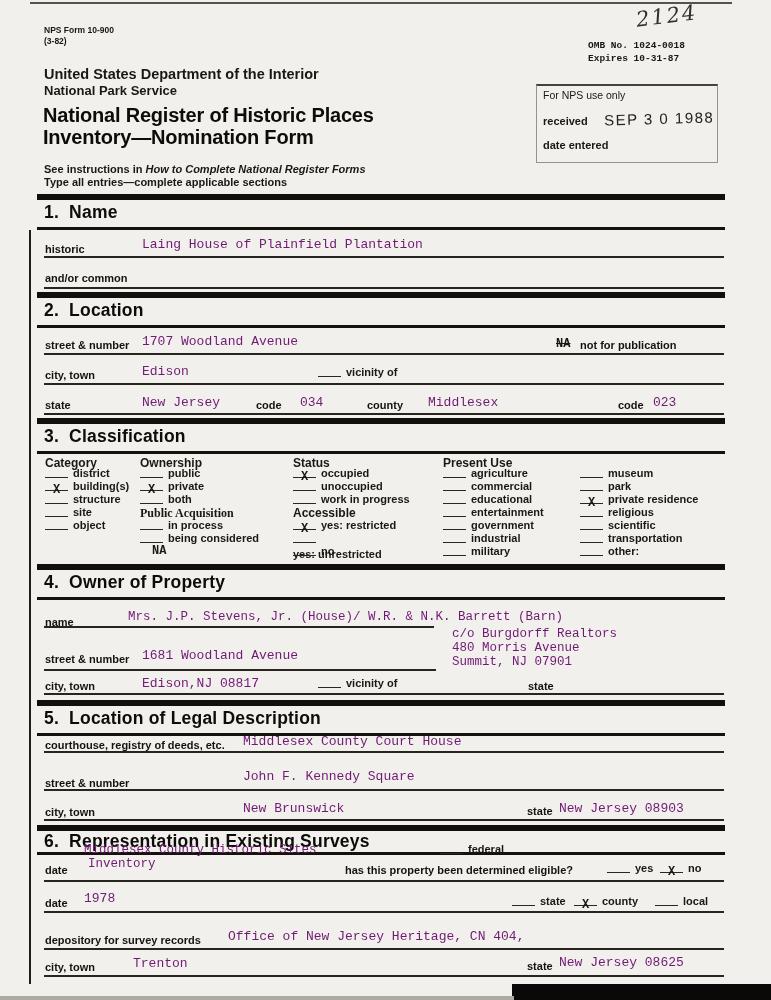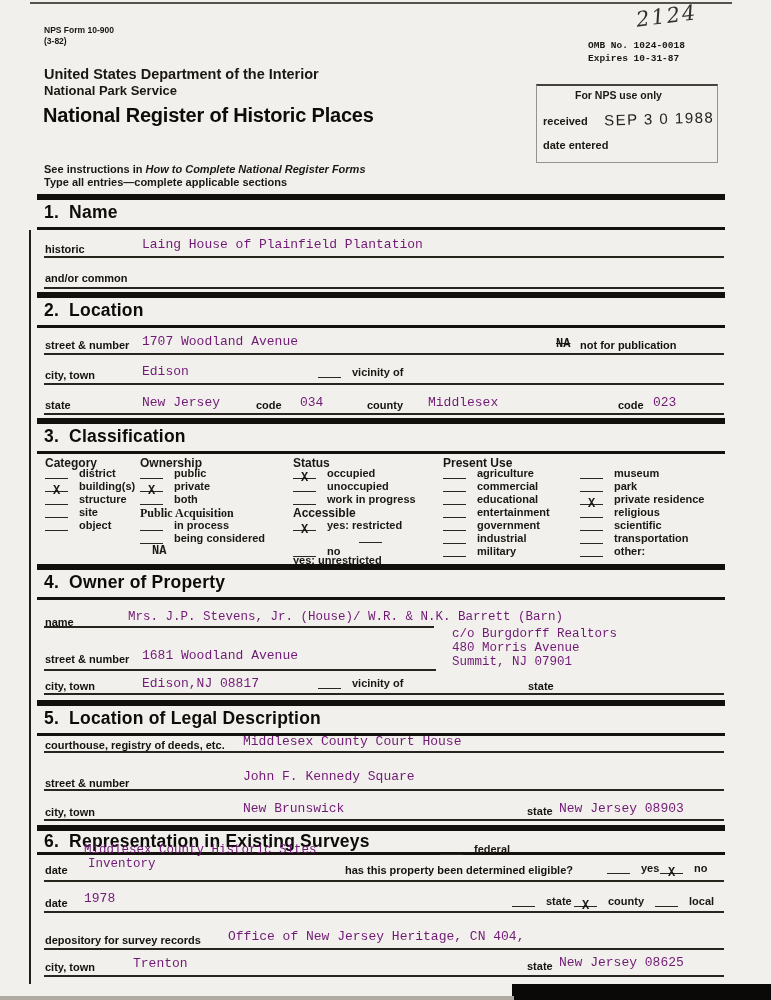--- a/index.html
+++ b/index.html
@@ -9,21 +9,21 @@
     background:#f2f0ec; overflow:hidden;
     font-family:"Liberation Sans", sans-serif; color:#1b1813;
   }
   .abs { position:absolute; }
   .lbl { font-size:11px; font-weight:bold; color:#15130e; white-space:nowrap; }
   .val { font-family:"Liberation Mono","DejaVu Sans Mono",monospace; font-size:13px; color:#701a75; white-space:pre; }
   .rule { background:#28251f; height:2px; }
   .barA { background:#12100c; height:6px; }
   .barB { background:#15120d; height:3px; }
   .sec-h { font-size:17.5px; font-weight:bold; white-space:pre; color:#0e0c08; letter-spacing:0.2px; }
-  .ck { display:flex; align-items:flex-end; gap:11px; }
+  .ck { display:flex; align-items:flex-start; gap:5px; }
   .bl { display:inline-block; width:23px; border-bottom:1.7px solid #2a2721; text-align:center; height:11px; }
   .mk { font-family:"Liberation Mono","DejaVu Sans Mono",monospace; font-style:normal; font-size:12px; font-weight:bold;
         line-height:11px; display:inline-block; transform:translateY(-1px); }
   .cl { font-size:11px; font-weight:bold; white-space:nowrap; }
   .colh { font-size:12px; font-weight:bold; white-space:nowrap; }
   .big { font-size:20px; font-weight:bold; letter-spacing:-0.2px; white-space:nowrap; color:#0e0c08; }
   .stamp { font-size:15px; letter-spacing:1.5px; font-weight:500; transform:rotate(-1.5deg); color:#24221e; white-space:nowrap; }
   .hand { font-family:"DejaVu Serif", serif; font-style:italic; font-size:21px; transform:rotate(-7deg);
           letter-spacing:2px; color:#33302b; }
 </style>
@@ -42,23 +42,24 @@
     <div>(3-82)</div>
   </div>
   <div class="abs hand" style="left:636px;top:4px;">2124</div>
   <div class="abs" style="left:588px;top:40px;font-family:'Liberation Mono','DejaVu Sans Mono',monospace;font-size:9.5px;font-weight:bold;line-height:1.35;">
     <div>OMB No. 1024-0018</div>
     <div>Expires 10-31-87</div>
   </div>
   <div class="abs" style="left:44px;top:66px;font-size:14.5px;font-weight:bold;white-space:nowrap;">United States Department of the Interior</div>
   <div class="abs" style="left:44px;top:83px;font-size:13px;font-weight:bold;white-space:nowrap;">National Park Service</div>
   <div class="abs big" style="left:43px;top:104px;">National Register of Historic Places</div>
+  <div class="abs big" style="left:43px;top:126px;">Inventory—Nomination Form</div>
 
   <div class="abs" style="left:536px;top:84px;width:182px;height:79px;border:1px solid #96938c;border-top:2px solid #45423c;"></div>
-  <div class="abs" style="left:543px;top:89px;font-size:10.5px;font-weight:bold;margin-left:32px;">For NPS use only</div>
+  <div class="abs" style="left:543px;top:89px;font-size:10.5px;font-weight:normal;">For NPS use only</div>
   <div class="abs" style="left:543px;top:115px;font-size:11px;font-weight:bold;">received</div>
   <div class="abs stamp" style="left:604px;top:110px;">SEP 3 0 1988</div>
   <div class="abs" style="left:543px;top:139px;font-size:11px;font-weight:bold;">date entered</div>
 
   <div class="abs" style="left:44px;top:163px;font-size:11px;font-weight:bold;white-space:nowrap;">
     <span>See instructions in </span><span style="font-style:italic;">How to Complete National Register Forms</span>
   </div>
   <div class="abs" style="left:44px;top:176px;font-size:11px;font-weight:bold;white-space:nowrap;">Type all entries—complete applicable sections</div>
 
   <div class="abs barA" style="left:37px;top:194px;width:688px;"></div>

